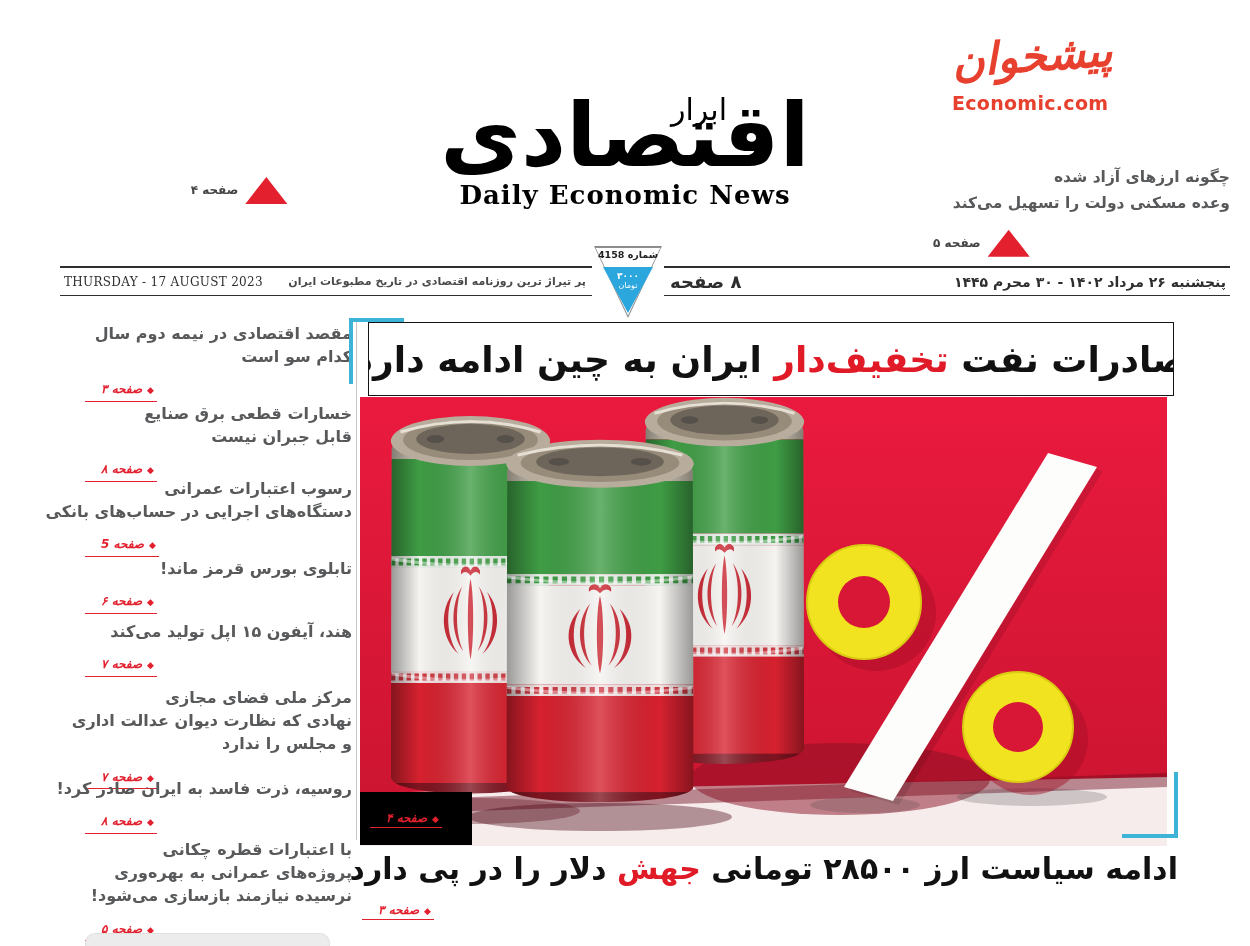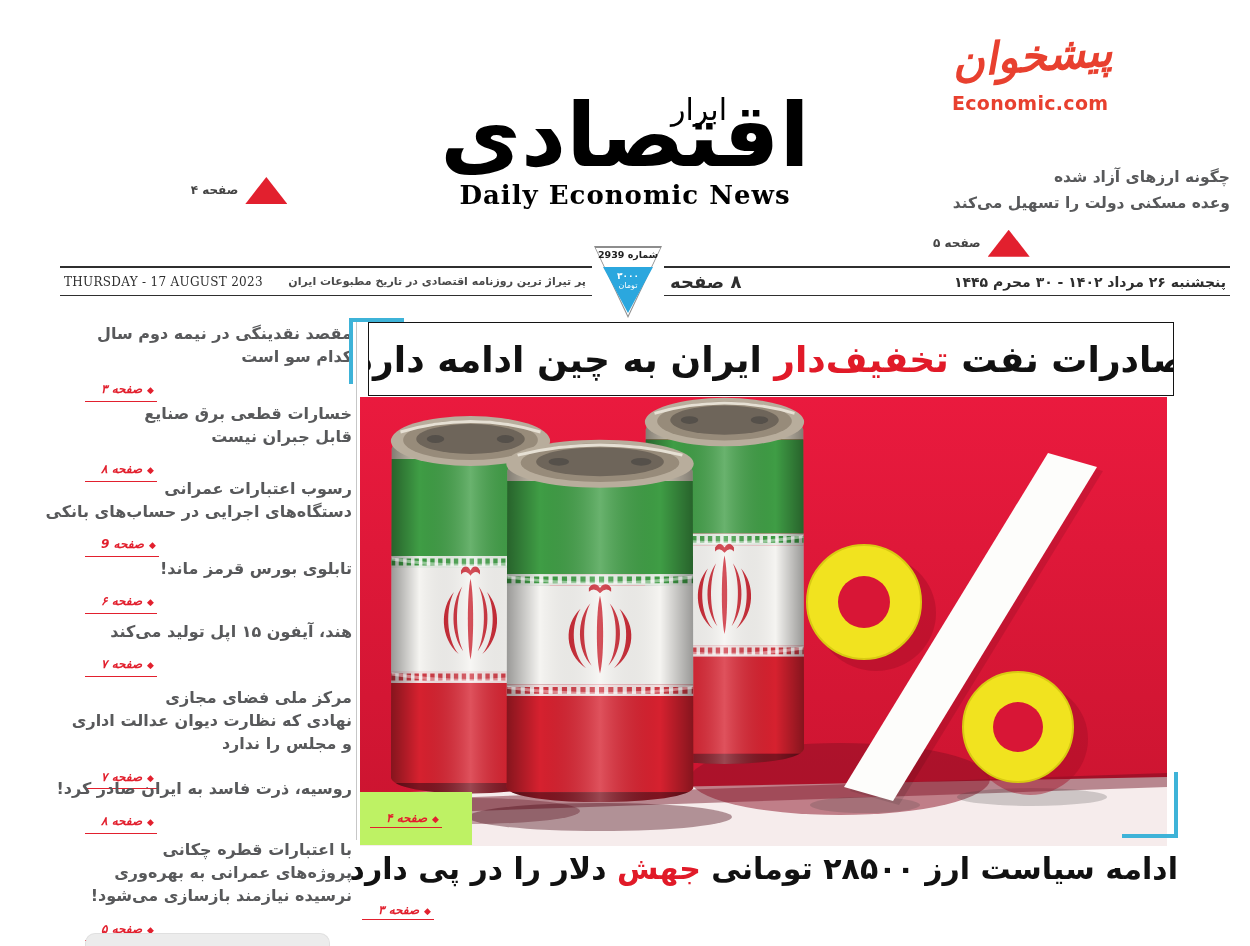--- a/index.html
+++ b/index.html
@@ -68,21 +68,21 @@
   .v-divider{left:356px;top:318px;height:522px;width:0;border-left:1px solid #c7c7c7;}
 
   
   .bracket-tl{left:349px;top:318px;width:55px;height:66px;border-left:4px solid var(--cyan);border-top:4px solid var(--cyan);}
   .bracket-br{left:1122px;top:772px;width:56px;height:66px;border-right:4px solid var(--cyan);border-bottom:4px solid var(--cyan);}
   .headline-box{left:368px;top:322px;width:806px;height:74px;background:#fff;border:1.5px solid #141414;
                 display:flex;align-items:center;justify-content:center;overflow:hidden;}
   .headline{direction:rtl;white-space:nowrap;font-size:36px;font-weight:bold;color:#111;letter-spacing:-.5px;}
   .headline .hl-red{color:#e11a28;}
   .photo{left:360px;top:397px;width:807px;height:449px;}
-  .photo-label{left:360px;top:792px;width:112px;height:53px;background:#bef264;}
+  .photo-label{left:360px;top:792px;width:112px;height:53px;background:#000000;}
   .photo-label .label-row{margin-top:15px;padding-left:10px;}
 
   
   .headline2{left:360px;top:851px;width:818px;text-align:center;direction:rtl;white-space:nowrap;
              font-size:30px;font-weight:bold;color:#111;}
   .headline2 .hl-red{color:#e11a28;}
   .second-label{left:362px;top:899px;}
 
   
   .cutbox{left:85px;top:933px;width:245px;height:13px;background:#ececec;border:1px solid #e0e0e0;
@@ -100,21 +100,21 @@
 
   <div class="abs masthead">
     <div class="small">ابرار</div>
     <div class="big" dir="rtl">اقتصادی</div>
     <div class="sub">Daily Economic News</div>
   </div>
 
   <div class="abs badge">
     <div class="b-outer"></div>
     <div class="b-inner"></div>
-    <div class="b-issue">شماره 2939</div>
+    <div class="b-issue">شماره 4158</div>
     <div class="b-blue">
       <div class="v">۳۰۰۰</div>
       <div class="u">تومان</div>
     </div>
   </div>
 
   <div class="abs topstory ts-left">
     <div class="toplabel">
       <span class="pl-text">صفحه ۴</span>
       <span class="tri"></span>
@@ -134,33 +134,33 @@
     <span class="db-en">THURSDAY - 17 AUGUST 2023</span>
     <span class="db-tag">پر تیراژ ترین روزنامه اقتصادی در تاریخ مطبوعات ایران</span>
   </div>
   <div class="abs datebar db-right">
     <span class="db-pages">۸ صفحه</span>
     <span class="db-fa">پنجشنبه ۲۶ مرداد ۱۴۰۲ - ۳۰ محرم ۱۴۴۵</span>
   </div>
 
   <div class="abs sidebar">
     <div class="side-item" style="top:322px">
-      <div class="prewrap">مقصد نقدینگی در نیمه دوم سال
+      <div class="prewrap">مقصد اقتصادی در نیمه دوم سال
 کدام سو است</div>
       <div class="label-row"><span class="pglabel"><span class="dia">◆</span><span>صفحه ۳</span></span></div>
     </div>
     <div class="side-item" style="top:402px">
       <div class="prewrap">خسارات قطعی برق صنایع
 قابل جبران نیست</div>
       <div class="label-row"><span class="pglabel"><span class="dia">◆</span><span>صفحه ۸</span></span></div>
     </div>
     <div class="side-item" style="top:477px">
       <div class="prewrap">رسوب اعتبارات عمرانی
 دستگاه‌های اجرایی در حساب‌های بانکی</div>
-      <div class="label-row"><span class="pglabel"><span class="dia">◆</span><span>صفحه 9</span></span></div>
+      <div class="label-row"><span class="pglabel"><span class="dia">◆</span><span>صفحه 5</span></span></div>
     </div>
     <div class="side-item" style="top:557px">
       <div class="prewrap">تابلوی بورس قرمز ماند!</div>
       <div class="label-row"><span class="pglabel"><span class="dia">◆</span><span>صفحه ۶</span></span></div>
     </div>
     <div class="side-item" style="top:620px">
       <div class="prewrap">هند، آیفون ۱۵ اپل تولید می‌کند</div>
       <div class="label-row"><span class="pglabel"><span class="dia">◆</span><span>صفحه ۷</span></span></div>
     </div>
     <div class="side-item" style="top:686px">

